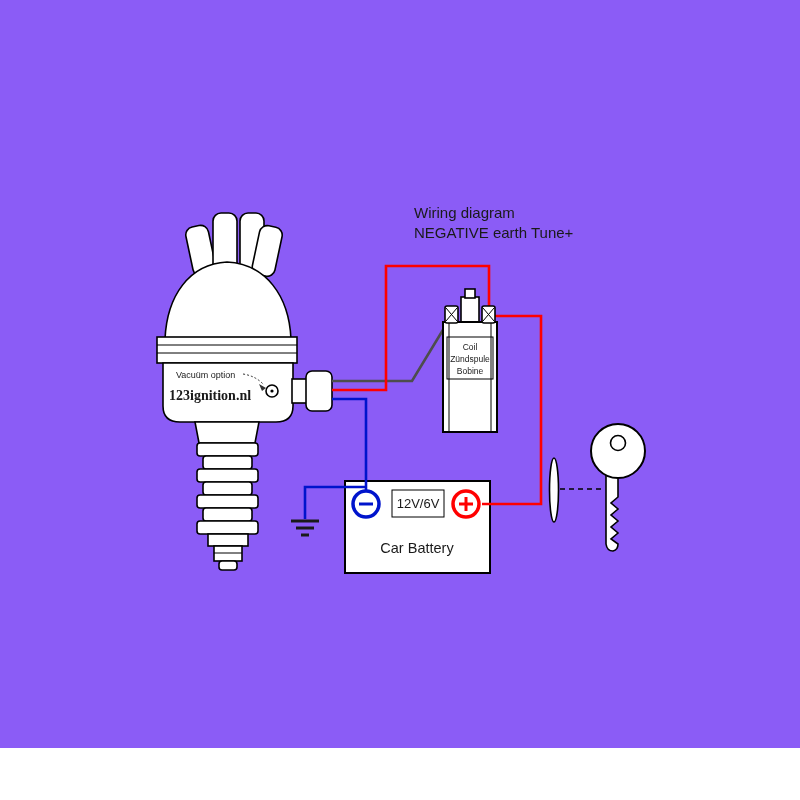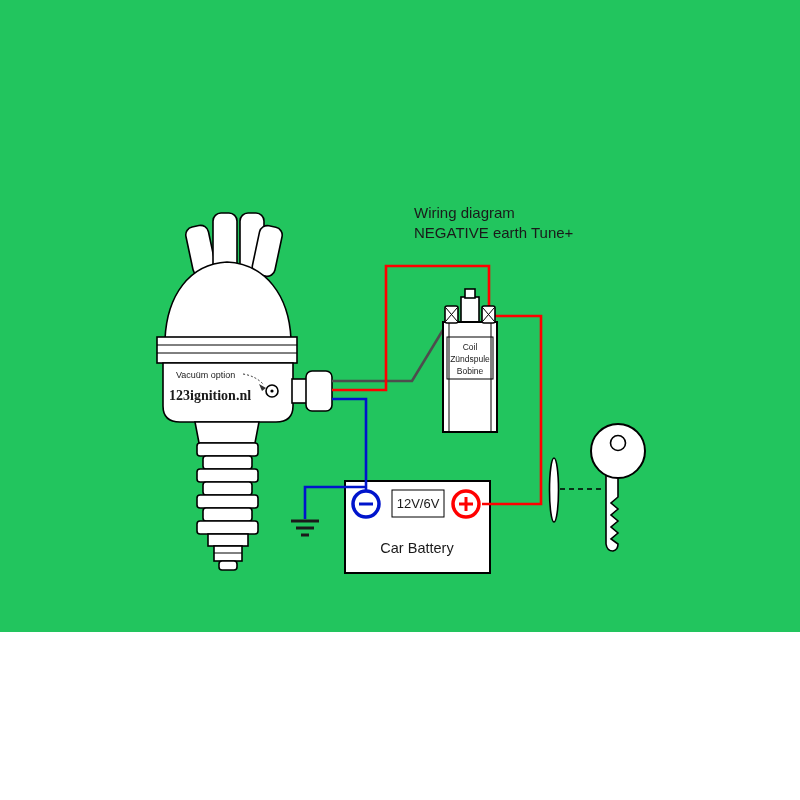--- a/index.html
+++ b/index.html
@@ -1,16 +1,16 @@
 <!DOCTYPE html>
 <html><head>
 <meta charset="utf-8">
 <style>
   html,body { margin:0; padding:0; background:#ffffff; }
-  .canvas { width:800px; height:632px; background:#22c55e; position:relative; overflow:hidden; }
+  .canvas { width:800px; height:748px; background:#8b5cf6; position:relative; overflow:hidden; }
   svg text { font-family:"Liberation Sans", sans-serif; fill:#1a1a1a; }
   .title    { font-size:15px; }
   .small    { font-size:9px; }
   .coil-text{ font-size:8.5px; text-anchor:middle; }
   .brand    { font-family:"Liberation Serif", serif; font-weight:bold; font-size:14px; }
   .voltage  { font-size:13px; text-anchor:middle; }
   .batt-label { font-size:14.5px; text-anchor:middle; }
   .ol   { fill:#ffffff; stroke:#000000; stroke-width:1.6; }
   .ol2  { fill:#ffffff; stroke:#000000; stroke-width:2; }
   .thin { fill:none; stroke:#000000; stroke-width:1; }

